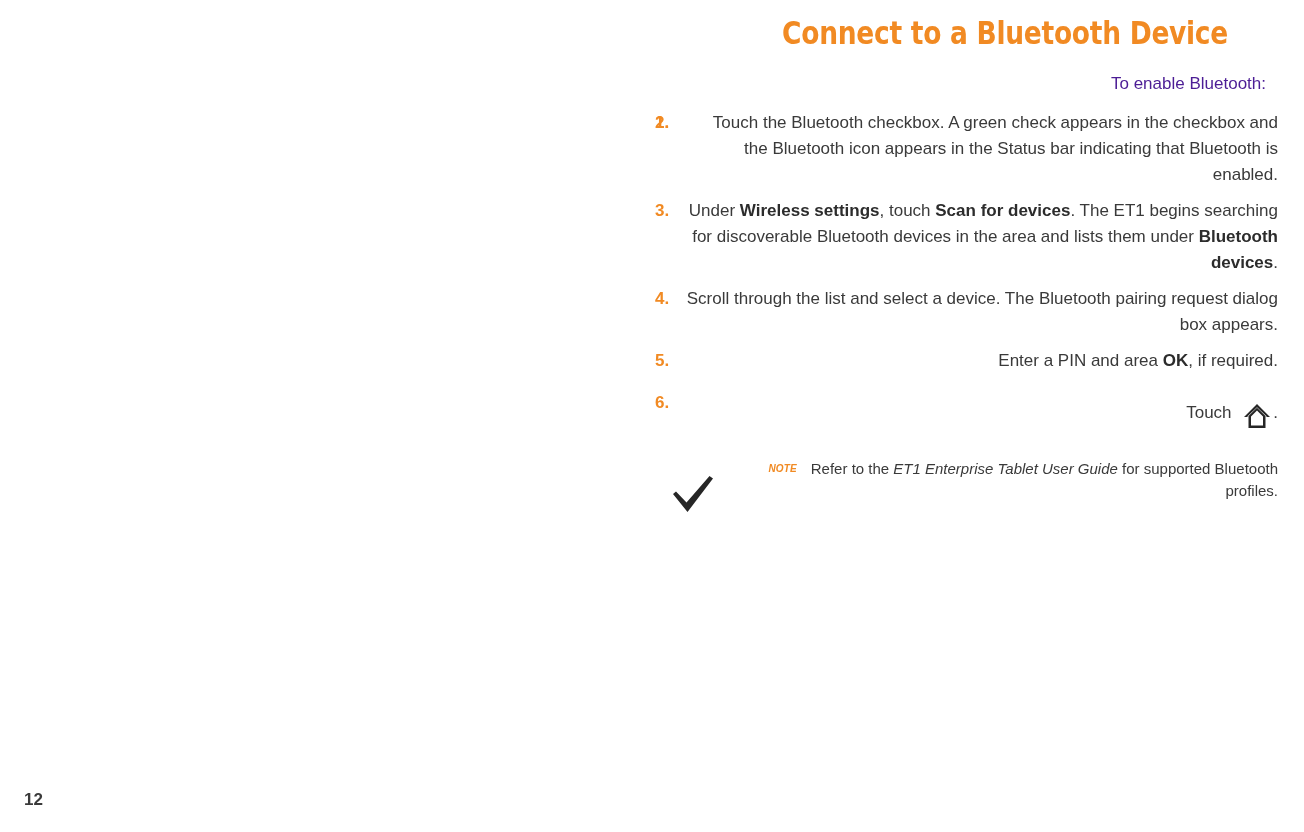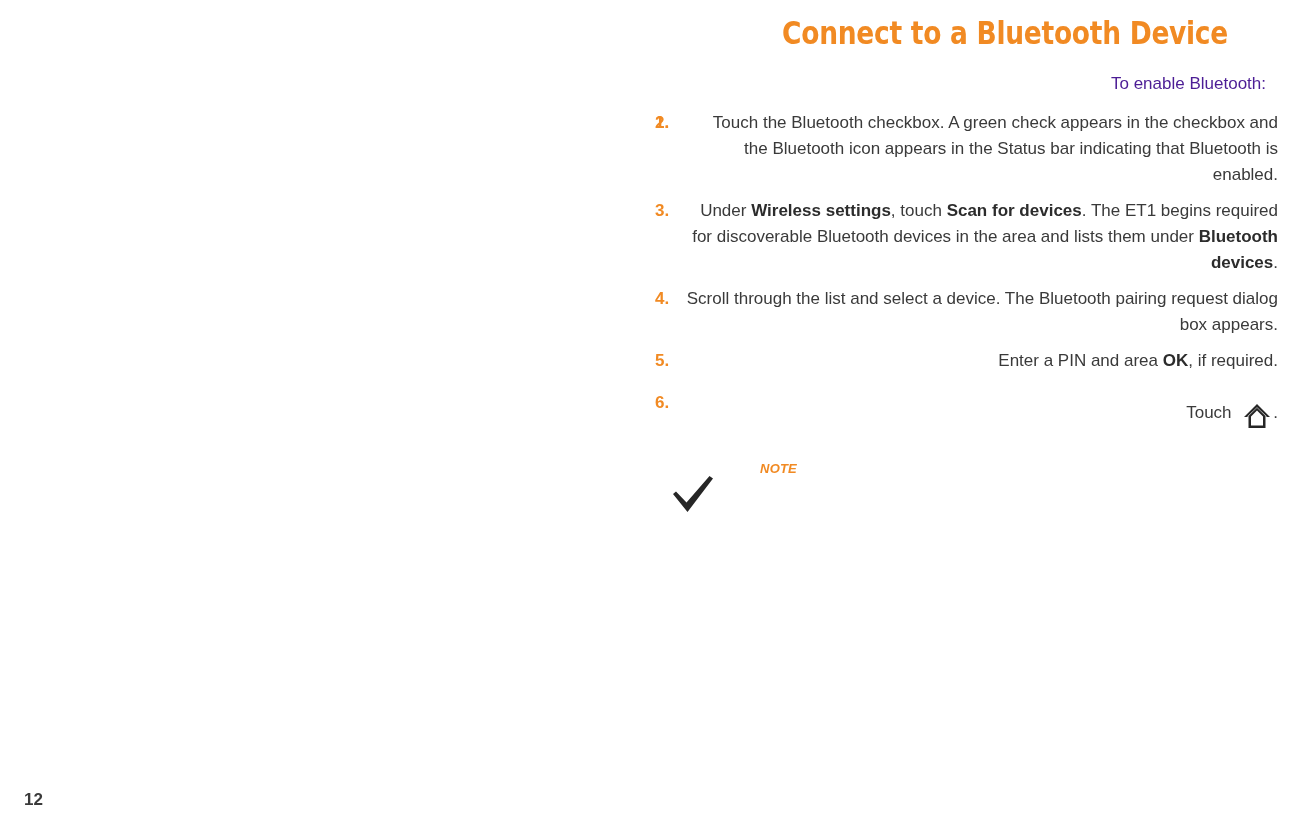--- a/index.html
+++ b/index.html
@@ -141,21 +141,21 @@
   }
   .note-check svg { display: block; }
   .note-body {
     margin-left: 69px;
     padding-top: 4px;
   }
   .note-label {
     float: left;
     font-weight: bold;
     font-style: italic;
-    font-size: 13px;
+    font-size: 10px;
     line-height: 22px;
     color: #F18A23;
     letter-spacing: 0.2px;
     width: 58px;
   }
   .note-text {
     margin-left: 58px;
     font-size: 15px;
     line-height: 22px;
     color: #3a3a3a;
@@ -191,21 +191,21 @@
         <span class="step-num">1.</span>
       </li>
 
       <li class="step">
         <span class="step-num">2.</span>
         <span>Touch the Bluetooth checkbox. A green check appears in the checkbox and the Bluetooth icon appears in the Status bar indicating that Bluetooth is enabled.</span>
       </li>
 
       <li class="step">
         <span class="step-num">3.</span>
-        <span><span>Under </span><b>Wireless settings</b><span>, touch </span><b>Scan for devices</b><span>. The ET1 begins required for discoverable Bluetooth devices in the area and lists them under </span><b>Bluetooth devices</b><span>.</span></span>
+        <span><span>Under </span><b>Wireless settings</b><span>, touch </span><b>Scan for devices</b><span>. The ET1 begins searching for discoverable Bluetooth devices in the area and lists them under </span><b>Bluetooth devices</b><span>.</span></span>
       </li>
 
       <li class="step">
         <span class="step-num">4.</span>
         <span>Scroll through the list and select a device. The Bluetooth pairing request dialog box appears.</span>
       </li>
 
       <li class="step">
         <span class="step-num">5.</span>
         <span><span>Enter a PIN and area </span><b>OK</b><span>, if required.</span></span>
@@ -222,20 +222,21 @@
     </ol>
 
     <div class="note-block">
       <span class="note-check">
         <svg width="46" height="46" viewBox="0 0 46 46">
           <path d="M3 22 L6 19.5 L16.5 30.5 L39.5 4 L43 6.5 L17.5 40 Z" fill="#262626"></path>
         </svg>
       </span>
       <div class="note-body">
         <span class="note-label">NOTE</span>
+        <div class="note-text"><span>Refer to the </span><i>ET1 Enterprise Tablet User Guide</i><span> for supported Bluetooth profiles.</span></div>
       </div>
     </div>
 
   </div>
 
   <div class="folio">12</div>
 
 </div>
 
 </body></html>

